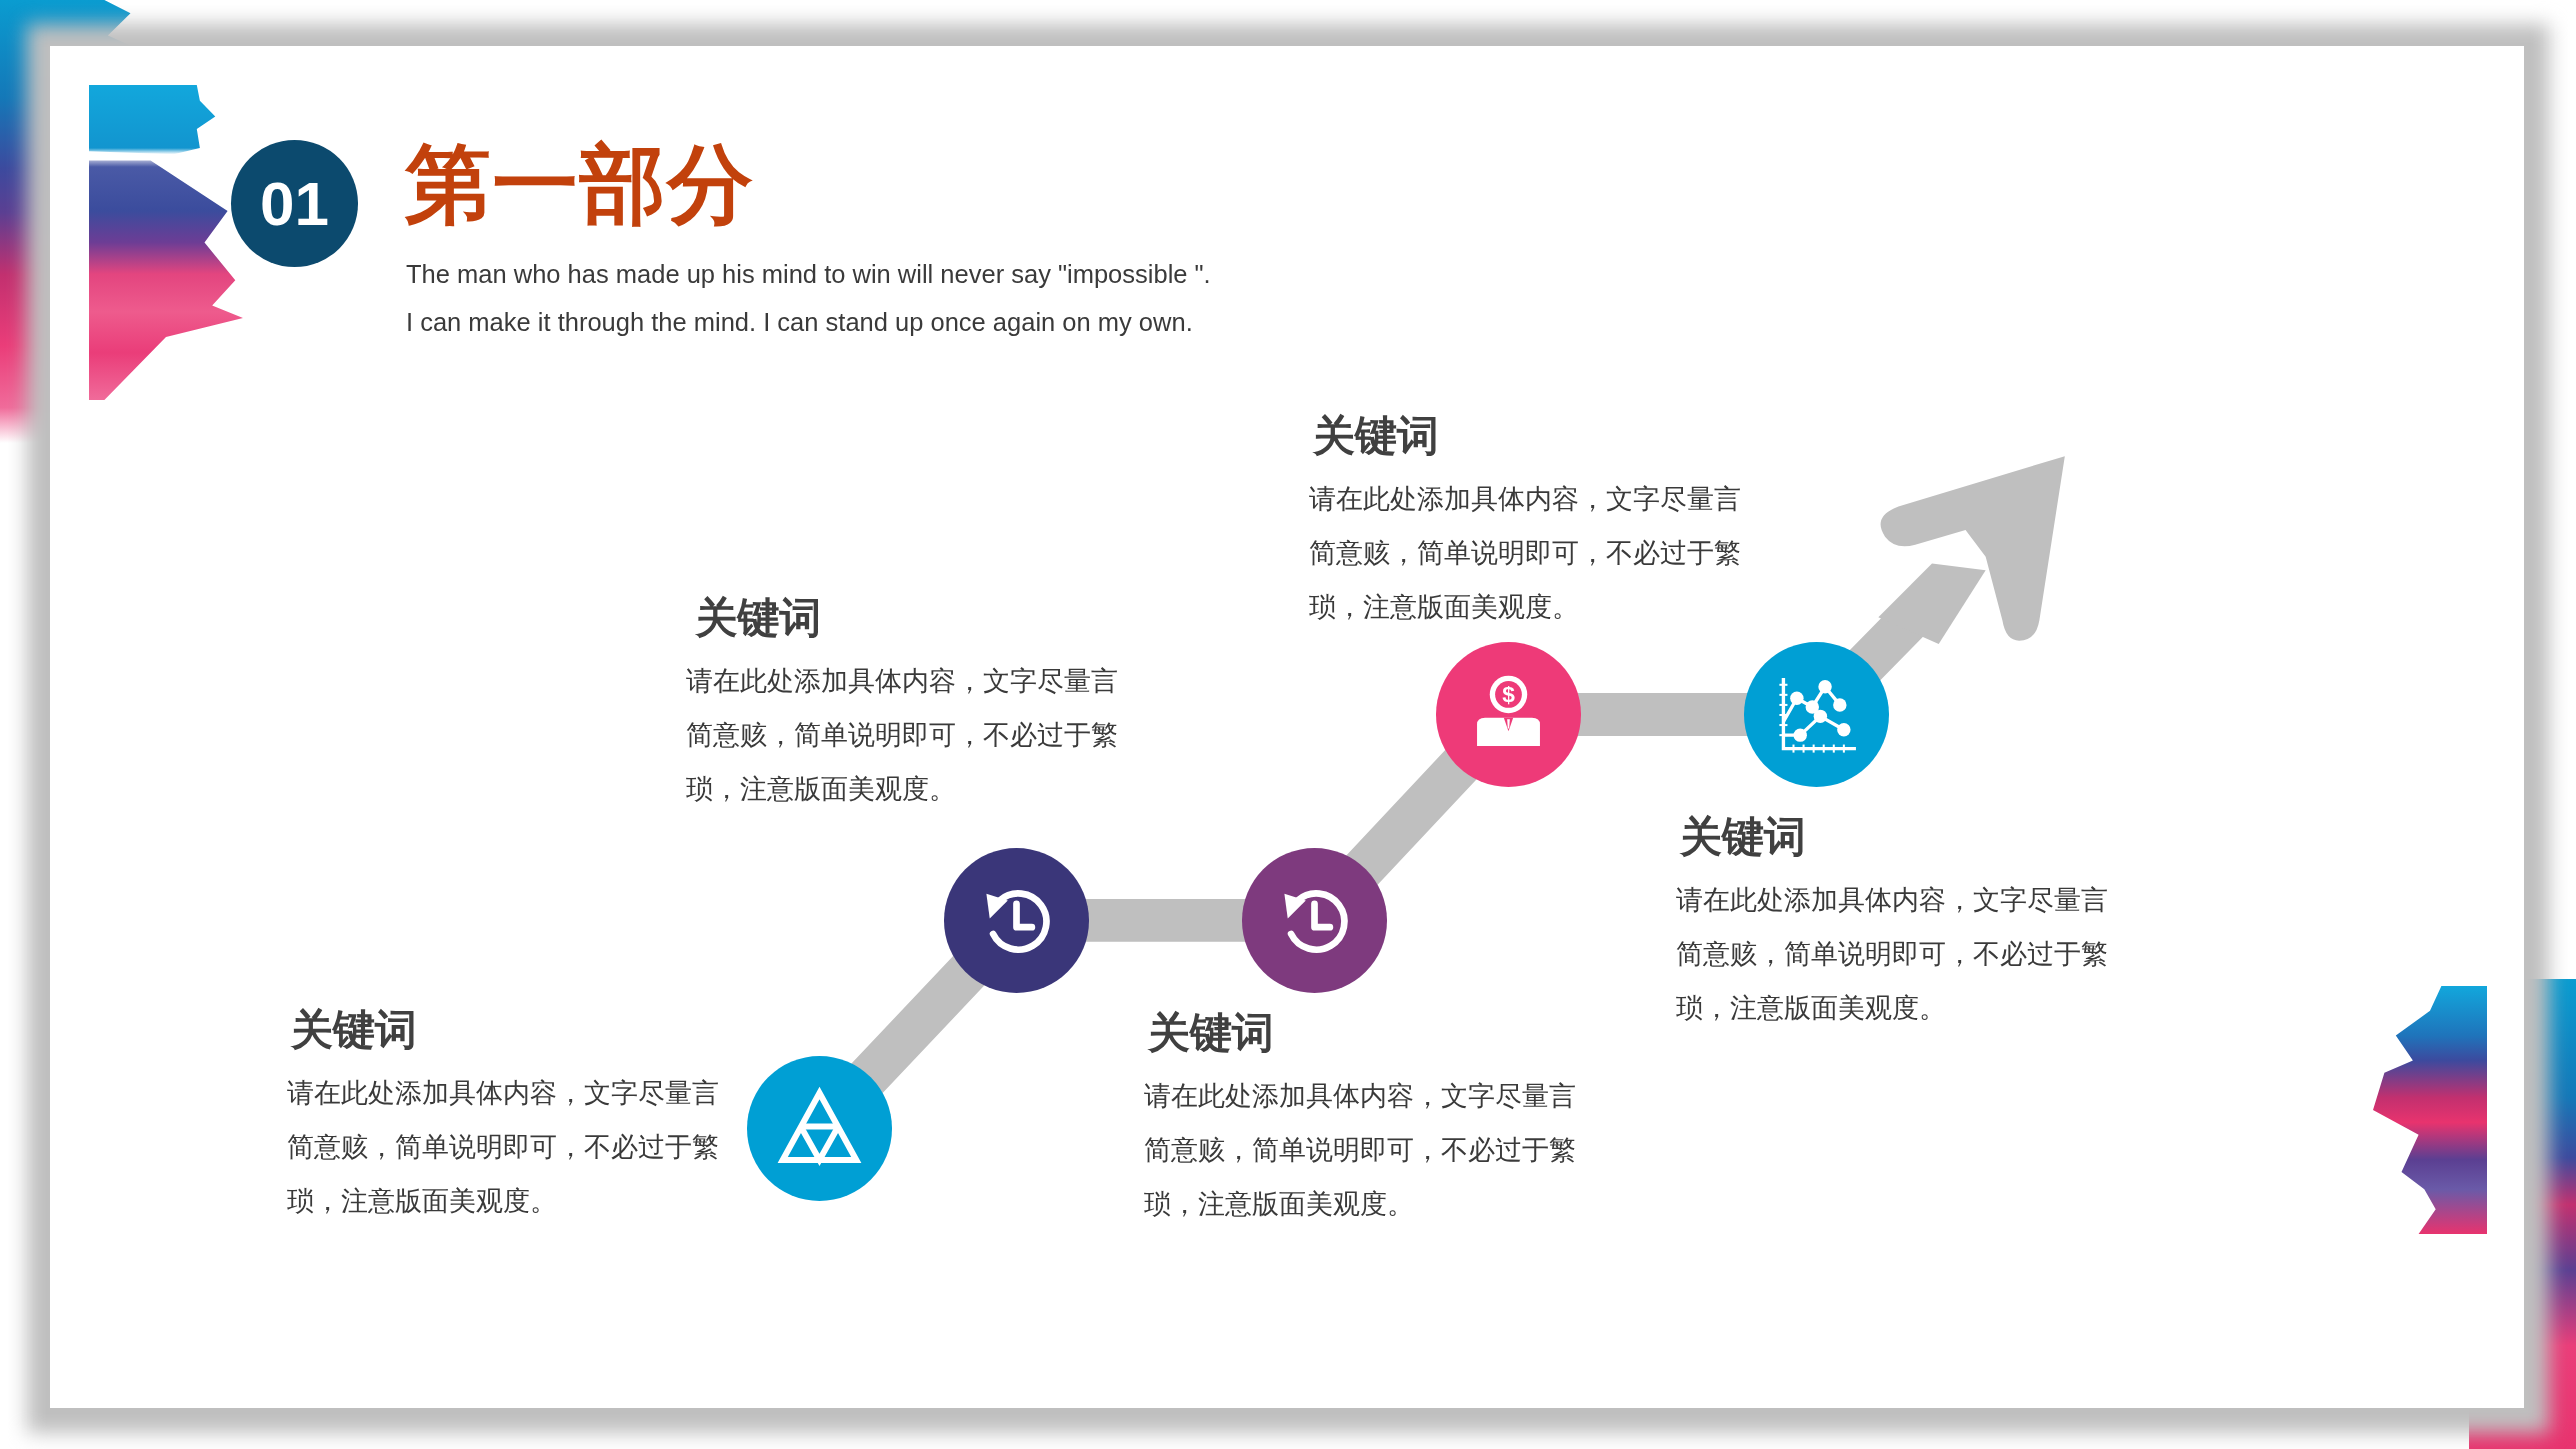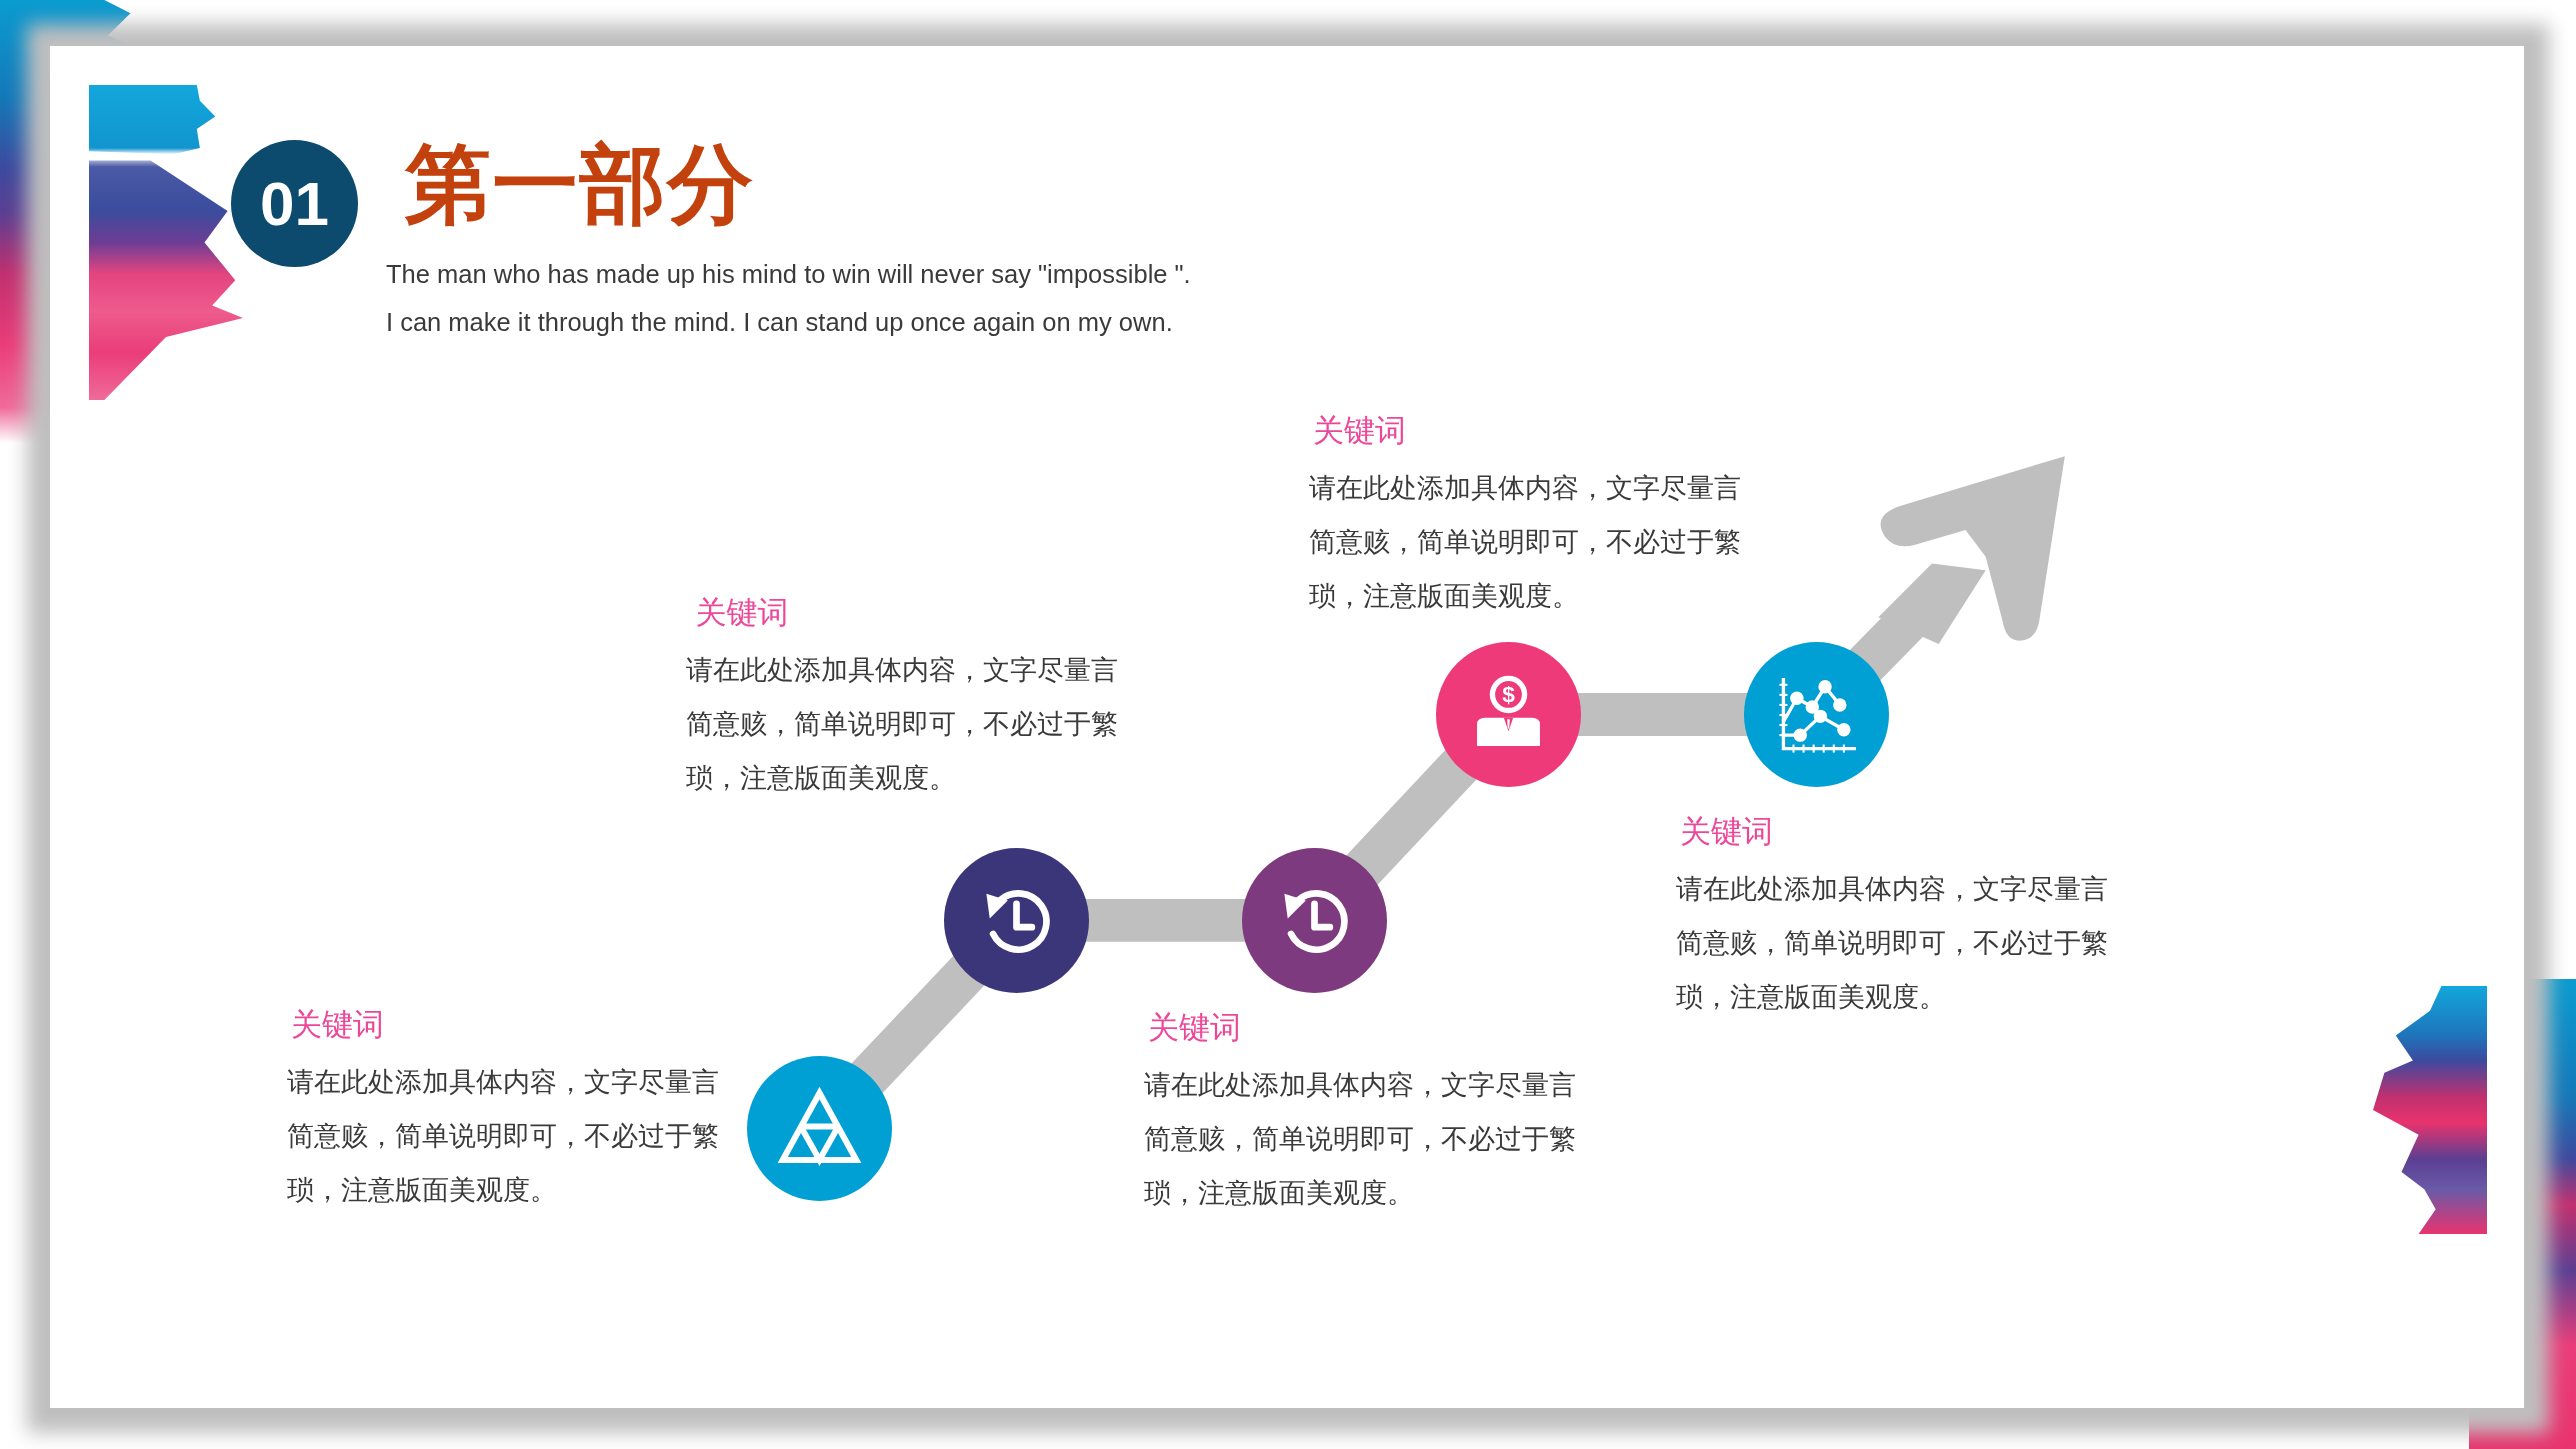--- a/index.html
+++ b/index.html
@@ -15,22 +15,22 @@
   .card{left:50px;top:46px;width:2474px;height:1362px;background:#ffffff;}
   .paint-left-inner{left:89px;top:85px;width:154px;height:315px;
     background:linear-gradient(180deg,#12a7dc 0%,#1295cf 20%,#ffffff00 22%,#4a5aa6 26%,#3b4c9d 40%,#6d3d95 50%,#e3457f 60%,#ee5b8d 72%,#ea3d79 85%,#f06b9a 100%);
     clip-path:polygon(0 0,70% 0,72% 5%,82% 10%,70% 14%,72% 20%,55% 22%,0 21%,0 24%,40% 24%,90% 40%,75% 50%,95% 62%,80% 70%,100% 74%,50% 80%,30% 90%,10% 100%,0 100%);}
   .paint-right-inner{left:2373px;top:986px;width:114px;height:248px;
     background:linear-gradient(180deg,#12a7dc 0%,#1f74bb 20%,#3c4a9e 30%,#c2306f 45%,#e8336e 55%,#5b3f92 70%,#6a5aa8 82%,#e8336e 100%);
     clip-path:polygon(60% 0,100% 0,100% 100%,40% 100%,55% 90%,45% 82%,25% 75%,40% 60%,0 50%,10% 35%,35% 30%,20% 20%,50% 10%);}
   .num-badge{left:231px;top:140px;width:127px;height:127px;border-radius:50%;background:#0c4a6e;color:#fff;
     display:flex;align-items:center;justify-content:center;font-size:62px;font-weight:bold;}
   .title{left:405px;top:141px;font-size:86px;font-weight:bold;color:#c2410c;line-height:1;letter-spacing:1.3px;}
-  .sub{left:386px;font-size:25.5px;color:#3a3a3a;line-height:1;}
-  .kw-title{font-size:31px;font-weight:normal;color:#ec4899;line-height:1;}
+  .sub{left:406px;font-size:25.5px;color:#3a3a3a;line-height:1;}
+  .kw-title{font-size:42px;font-weight:bold;color:#404040;line-height:1;}
   .kw-body{font-size:27px;color:#3a3a3a;line-height:54px;width:456px;}
   .node{width:145px;height:145px;border-radius:50%;display:flex;align-items:center;justify-content:center;}
   svg.lines{left:0;top:0;}
 </style>
 </head>
 <body>
 
 <div class="abs paint-left-outer"></div>
 <div class="abs paint-right-outer"></div>
 <div class="abs shadow-frame"></div>

